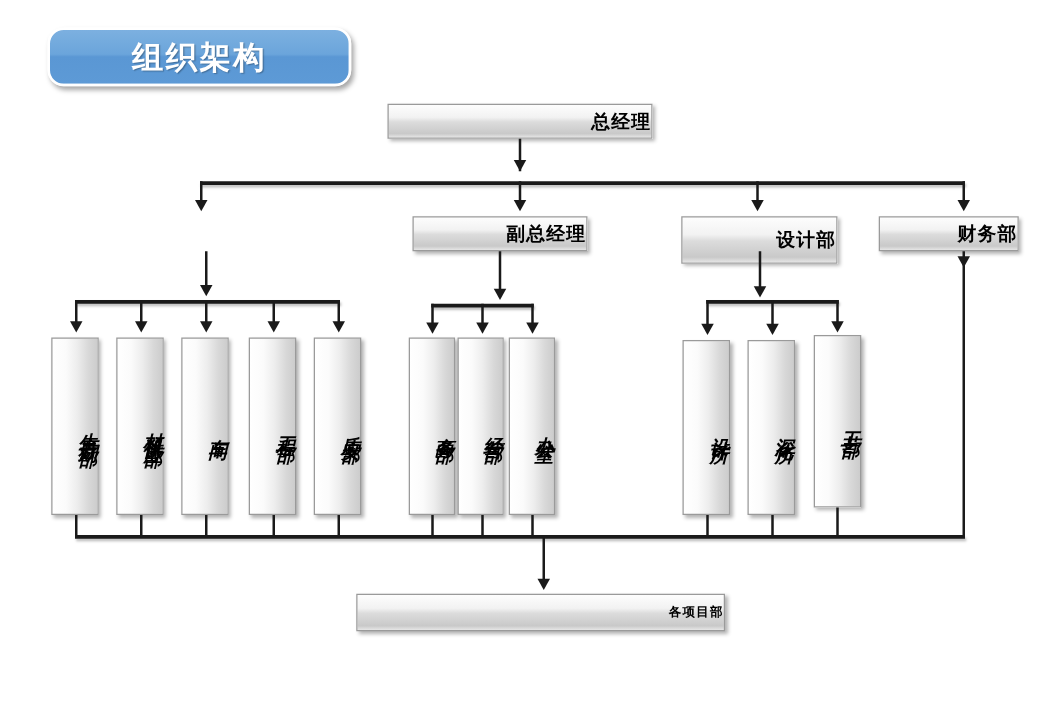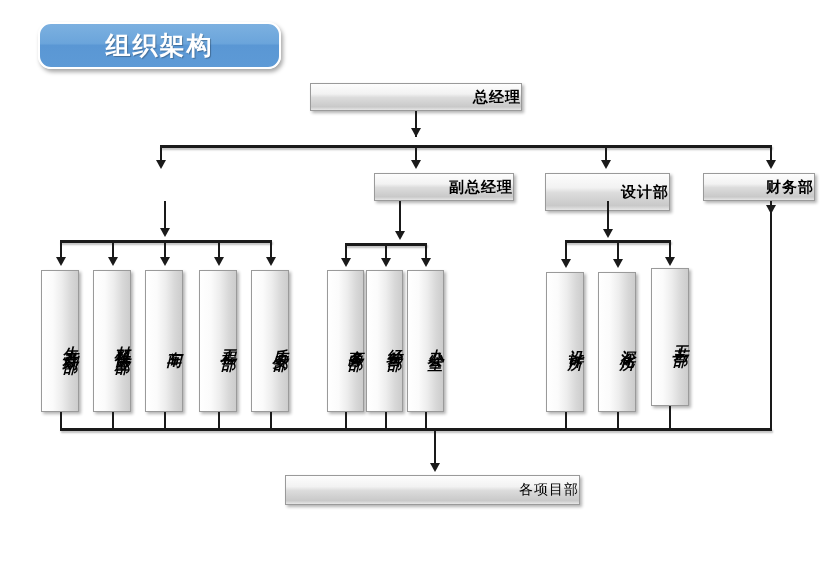--- a/index.html
+++ b/index.html
@@ -47,21 +47,21 @@
   }
   .vtext{
     writing-mode:vertical-rl;
     text-orientation:upright;
     font-family:"DejaVu Serif","Liberation Serif",serif;
     font-style:italic;font-weight:bold;
     font-size:15px;line-height:1.12;letter-spacing:3px;
     white-space:nowrap;
   }
   .htext{font-size:15px;letter-spacing:1px;}
-  .htext.small{font-size:14px;font-weight:normal;font-family:"DejaVu Sans","Liberation Sans",sans-serif;}
+  .htext.small{font-size:10px;font-weight:bold;font-family:"DejaVu Sans","Liberation Sans",sans-serif;}
 
   
   .ln{position:absolute;background:#1a1a1a;}
   .ln.v{width:2px;}
   .bus{position:absolute;height:3px;background:#1a1a1a;box-shadow:1px 2px 2px rgba(0,0,0,.25);}
   .arrow{
     position:absolute;width:0;height:0;
     border-left:5px solid transparent;border-right:5px solid transparent;
     border-top:9px solid #1a1a1a;
   }
@@ -97,21 +97,21 @@
   <div class="ln v" style="left:415px;top:145px;height:18px;"></div>
   <div class="arrow" style="left:411px;top:160px;"></div>
 
   <div class="ln v" style="left:605px;top:145px;height:18px;"></div>
   <div class="arrow" style="left:601px;top:160px;"></div>
 
   <div class="ln v" style="left:770px;top:145px;height:18px;"></div>
   <div class="arrow" style="left:766px;top:160px;"></div>
 
 
-  <div class="box h" style="left:330px;top:173px;width:140px;height:28px;margin-left:44px;">
+  <div class="box h" style="left:330px;top:173px;width:140px;height:28px;">
     <span class="htext">副总经理</span>
   </div>
 
   <div class="box h" style="left:545px;top:173px;width:125px;height:38px;">
     <span class="htext">设计部</span>
   </div>
 
   <div class="box h" style="left:703px;top:173px;width:112px;height:28px;">
     <span class="htext">财务部</span>
   </div>

